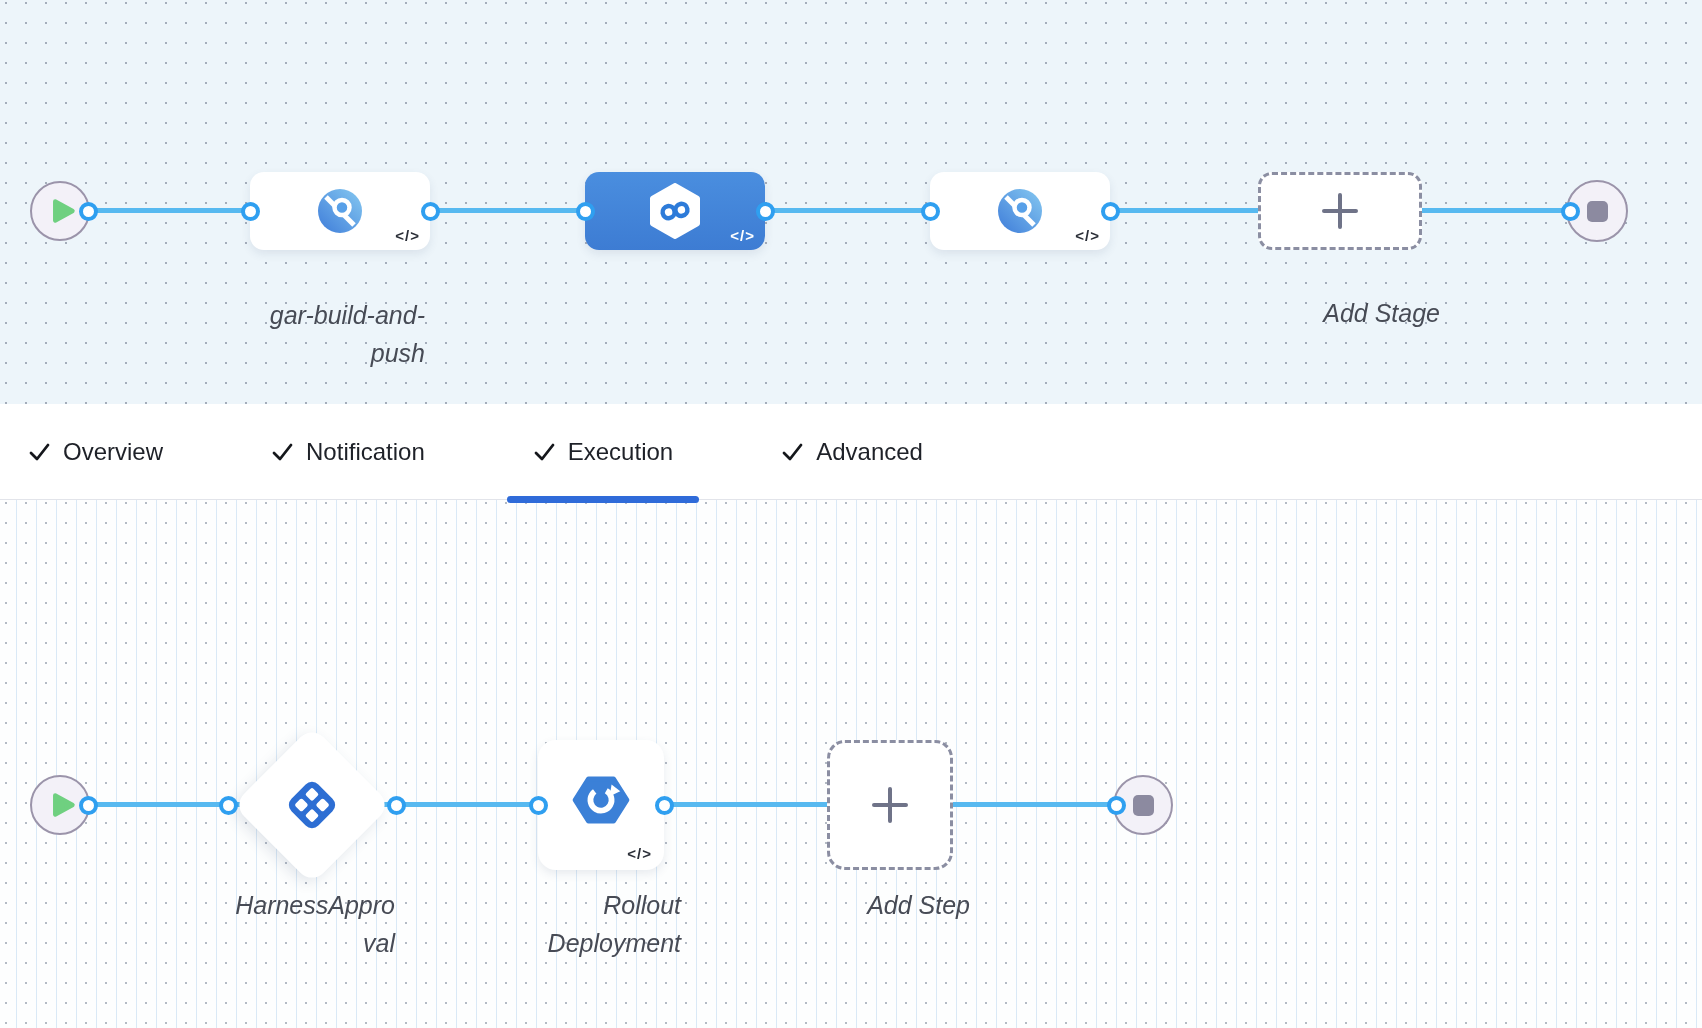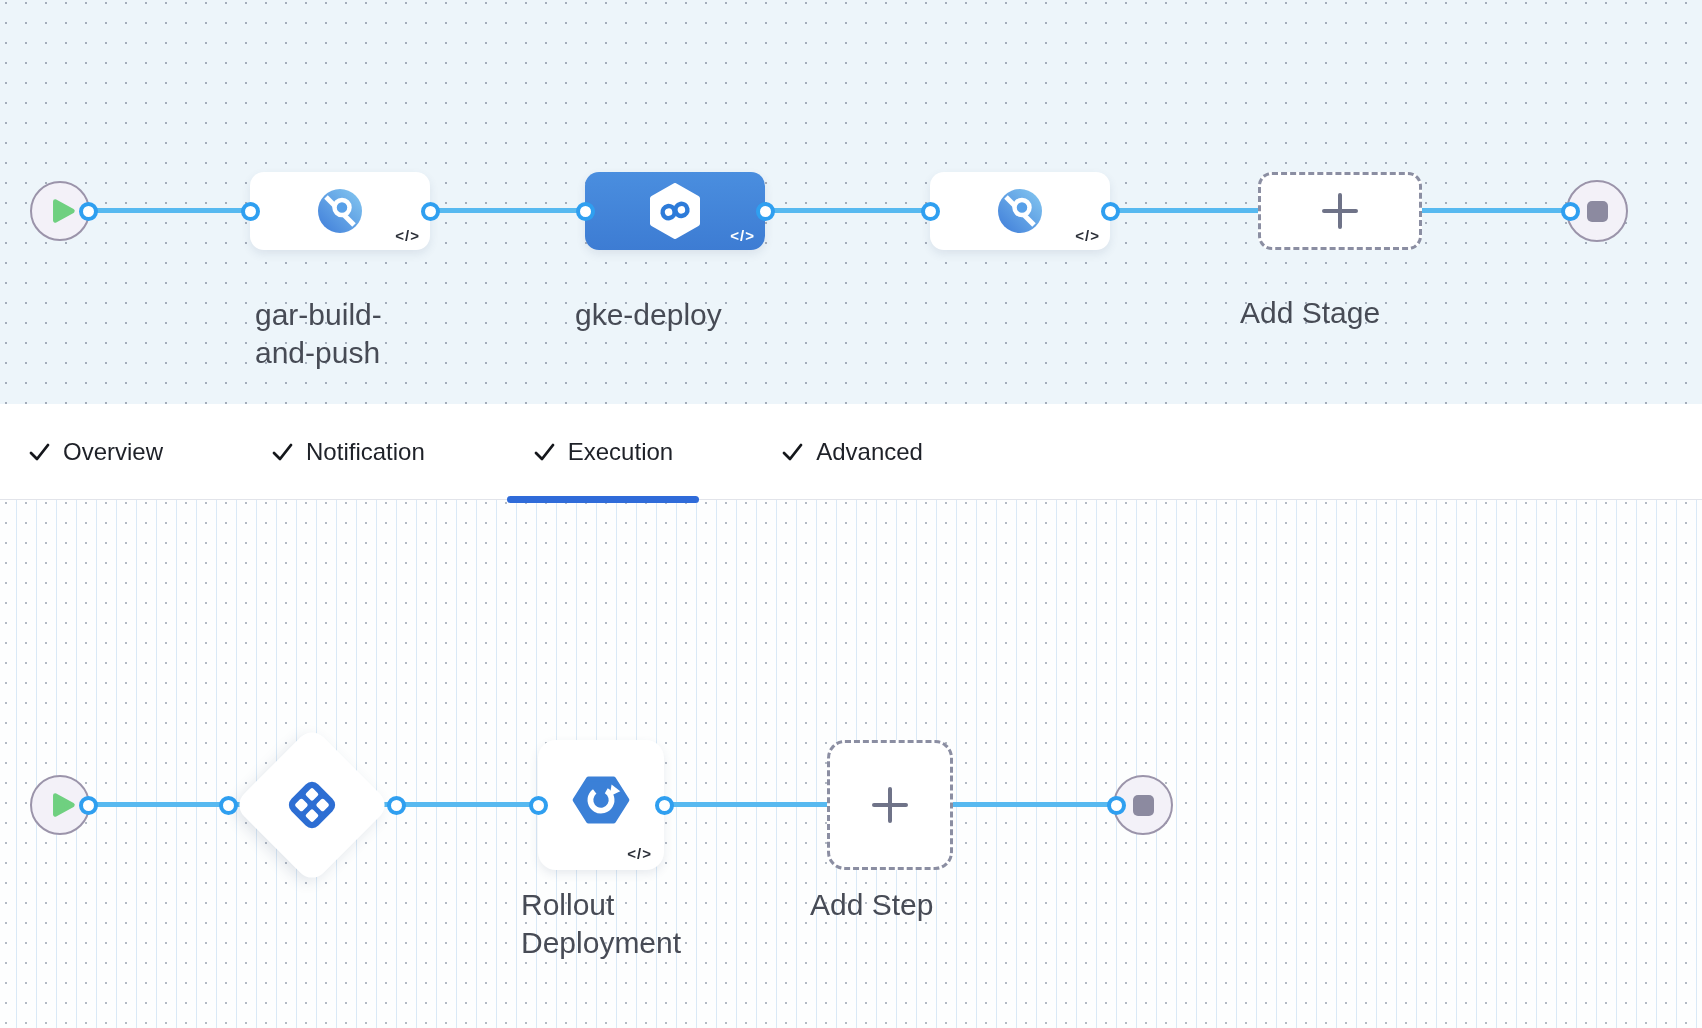--- a/index.html
+++ b/index.html
@@ -59,22 +59,22 @@
     display:flex;align-items:center;justify-content:center;z-index:2;}
   .stop-sq{width:21px;height:21px;border-radius:5px;background:var(--node_gray);}
   .card{position:absolute;background:#fff;border-radius:14px;z-index:3;
     box-shadow:0 4px 10px rgba(50,70,105,.10);display:flex;align-items:center;justify-content:center;cursor:pointer;}
   .card.selected{background:linear-gradient(180deg,#4a8edf 0%,#3d7cd3 100%);}
   .dashed-box{position:absolute;background:#fff;border:3px dashed #8b8ea2;z-index:3;
     display:flex;align-items:center;justify-content:center;cursor:pointer;}
   .code-badge{position:absolute;right:10px;bottom:6px;font-size:15px;font-weight:bold;
     color:#2b2f38;letter-spacing:1px;}
   .code-badge.light{color:#fff;}
-  .node-label{position:absolute;font-size:30px;line-height:38px;color:var(--label_gray);
-    text-align:left;z-index:2;}
+  .node-label{position:absolute;font-size:25px;line-height:38px;color:var(--label_gray);
+    text-align:right;z-index:2;font-style:italic;}
   .break-hard{word-break:break-all;}
 
   
   #line-top{left:88px;top:208px;width:1482px;}
   #start-top{left:30px;top:181px;width:60px;height:60px;}
   #end-top{left:1566px;top:180px;width:62px;height:62px;}
   .pt0{left:79px;top:202px;}  .pt1{left:241px;top:202px;} .pt2{left:421px;top:202px;}
   .pt3{left:576px;top:202px;} .pt4{left:756px;top:202px;} .pt5{left:921px;top:202px;}
   .pt6{left:1101px;top:202px;}.pt7{left:1561px;top:202px;}
   #stage-card-1{left:250px;top:172px;width:180px;height:78px;}
@@ -187,21 +187,20 @@
       </span>
     </div>
 
     <div class="port pt7"></div>
 
     <div id="end-top" class="endpoint">
       <span class="stop-sq"></span>
     </div>
 
     <div id="lbl-stage-1" class="node-label">gar-build-and-push</div>
-    <div id="lbl-stage-2" class="node-label">gke-deploy</div>
     <div id="lbl-add-stage" class="node-label">Add Stage</div>
   </div>
 
   <div id="tabbar">
     <div class="tab">
       <span class="chk">
         <svg width="23" height="23" viewBox="0 0 23 23">
             <polyline points="3,13 9,19 20,5" fill="none" stroke="#15171c" stroke-width="2.8" stroke-linecap="round" stroke-linejoin="round"></polyline>
           </svg>
       </span>
@@ -286,17 +285,18 @@
         </svg>
       </span>
     </div>
 
     <div class="port pb5"></div>
 
     <div id="end-bottom" class="endpoint">
       <span class="stop-sq"></span>
     </div>
 
+    <div id="lbl-harness" class="node-label break-hard">HarnessApproval</div>
     <div id="lbl-rollout" class="node-label">Rollout Deployment</div>
     <div id="lbl-add-step" class="node-label">Add Step</div>
   </div>
 
 </div>
 
 </body></html>

